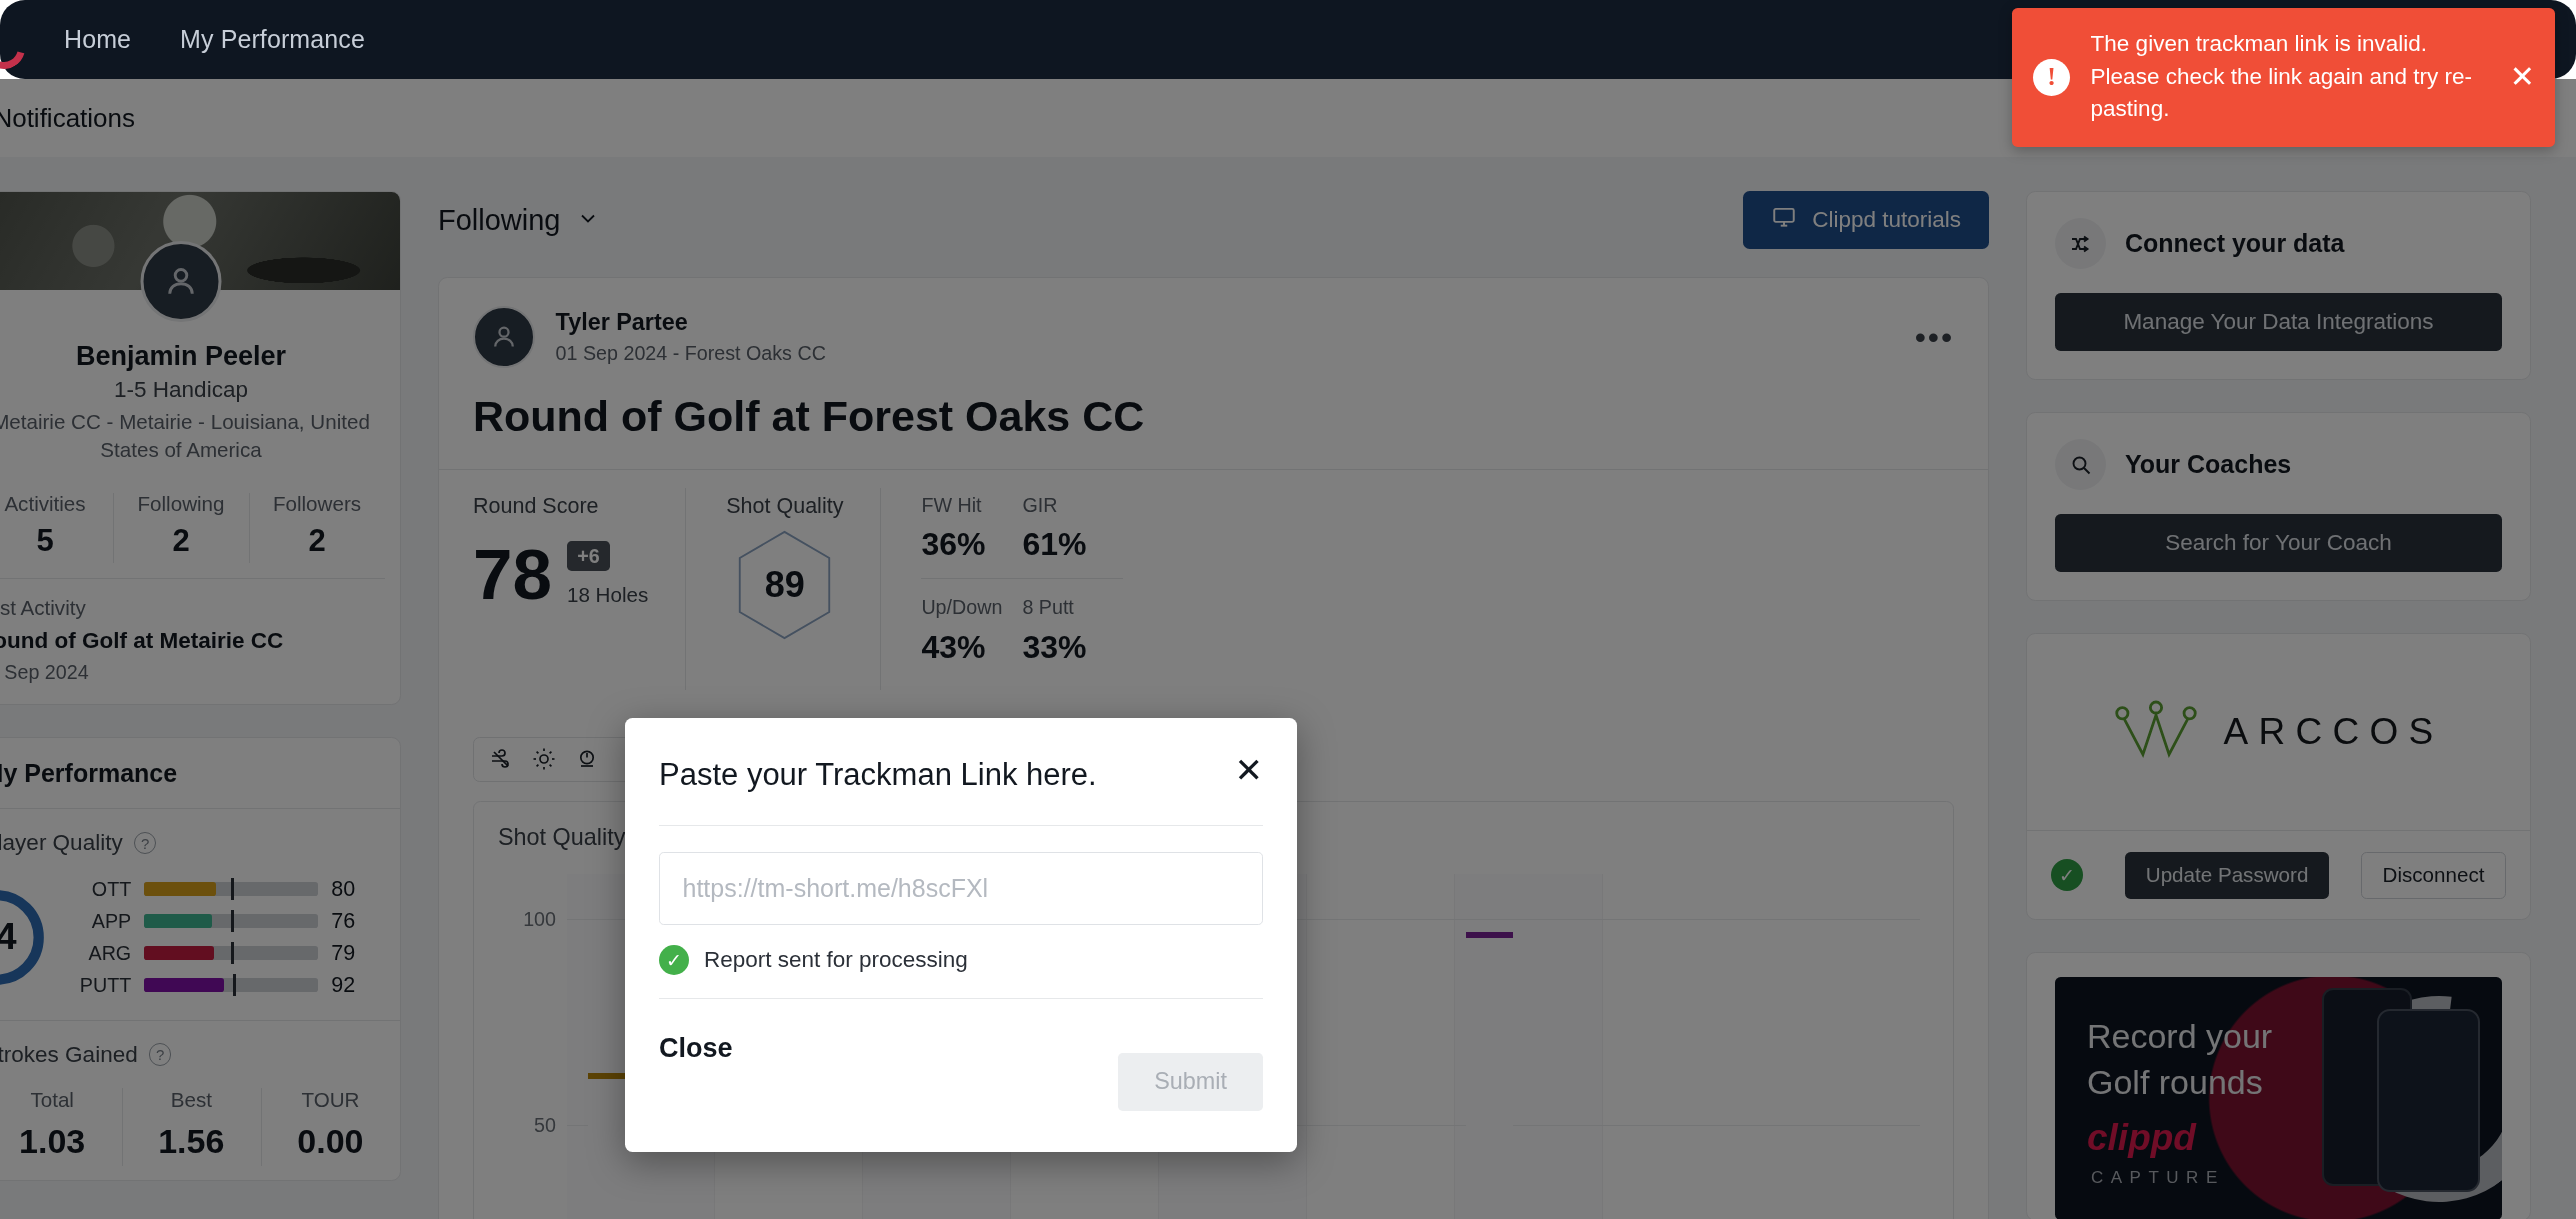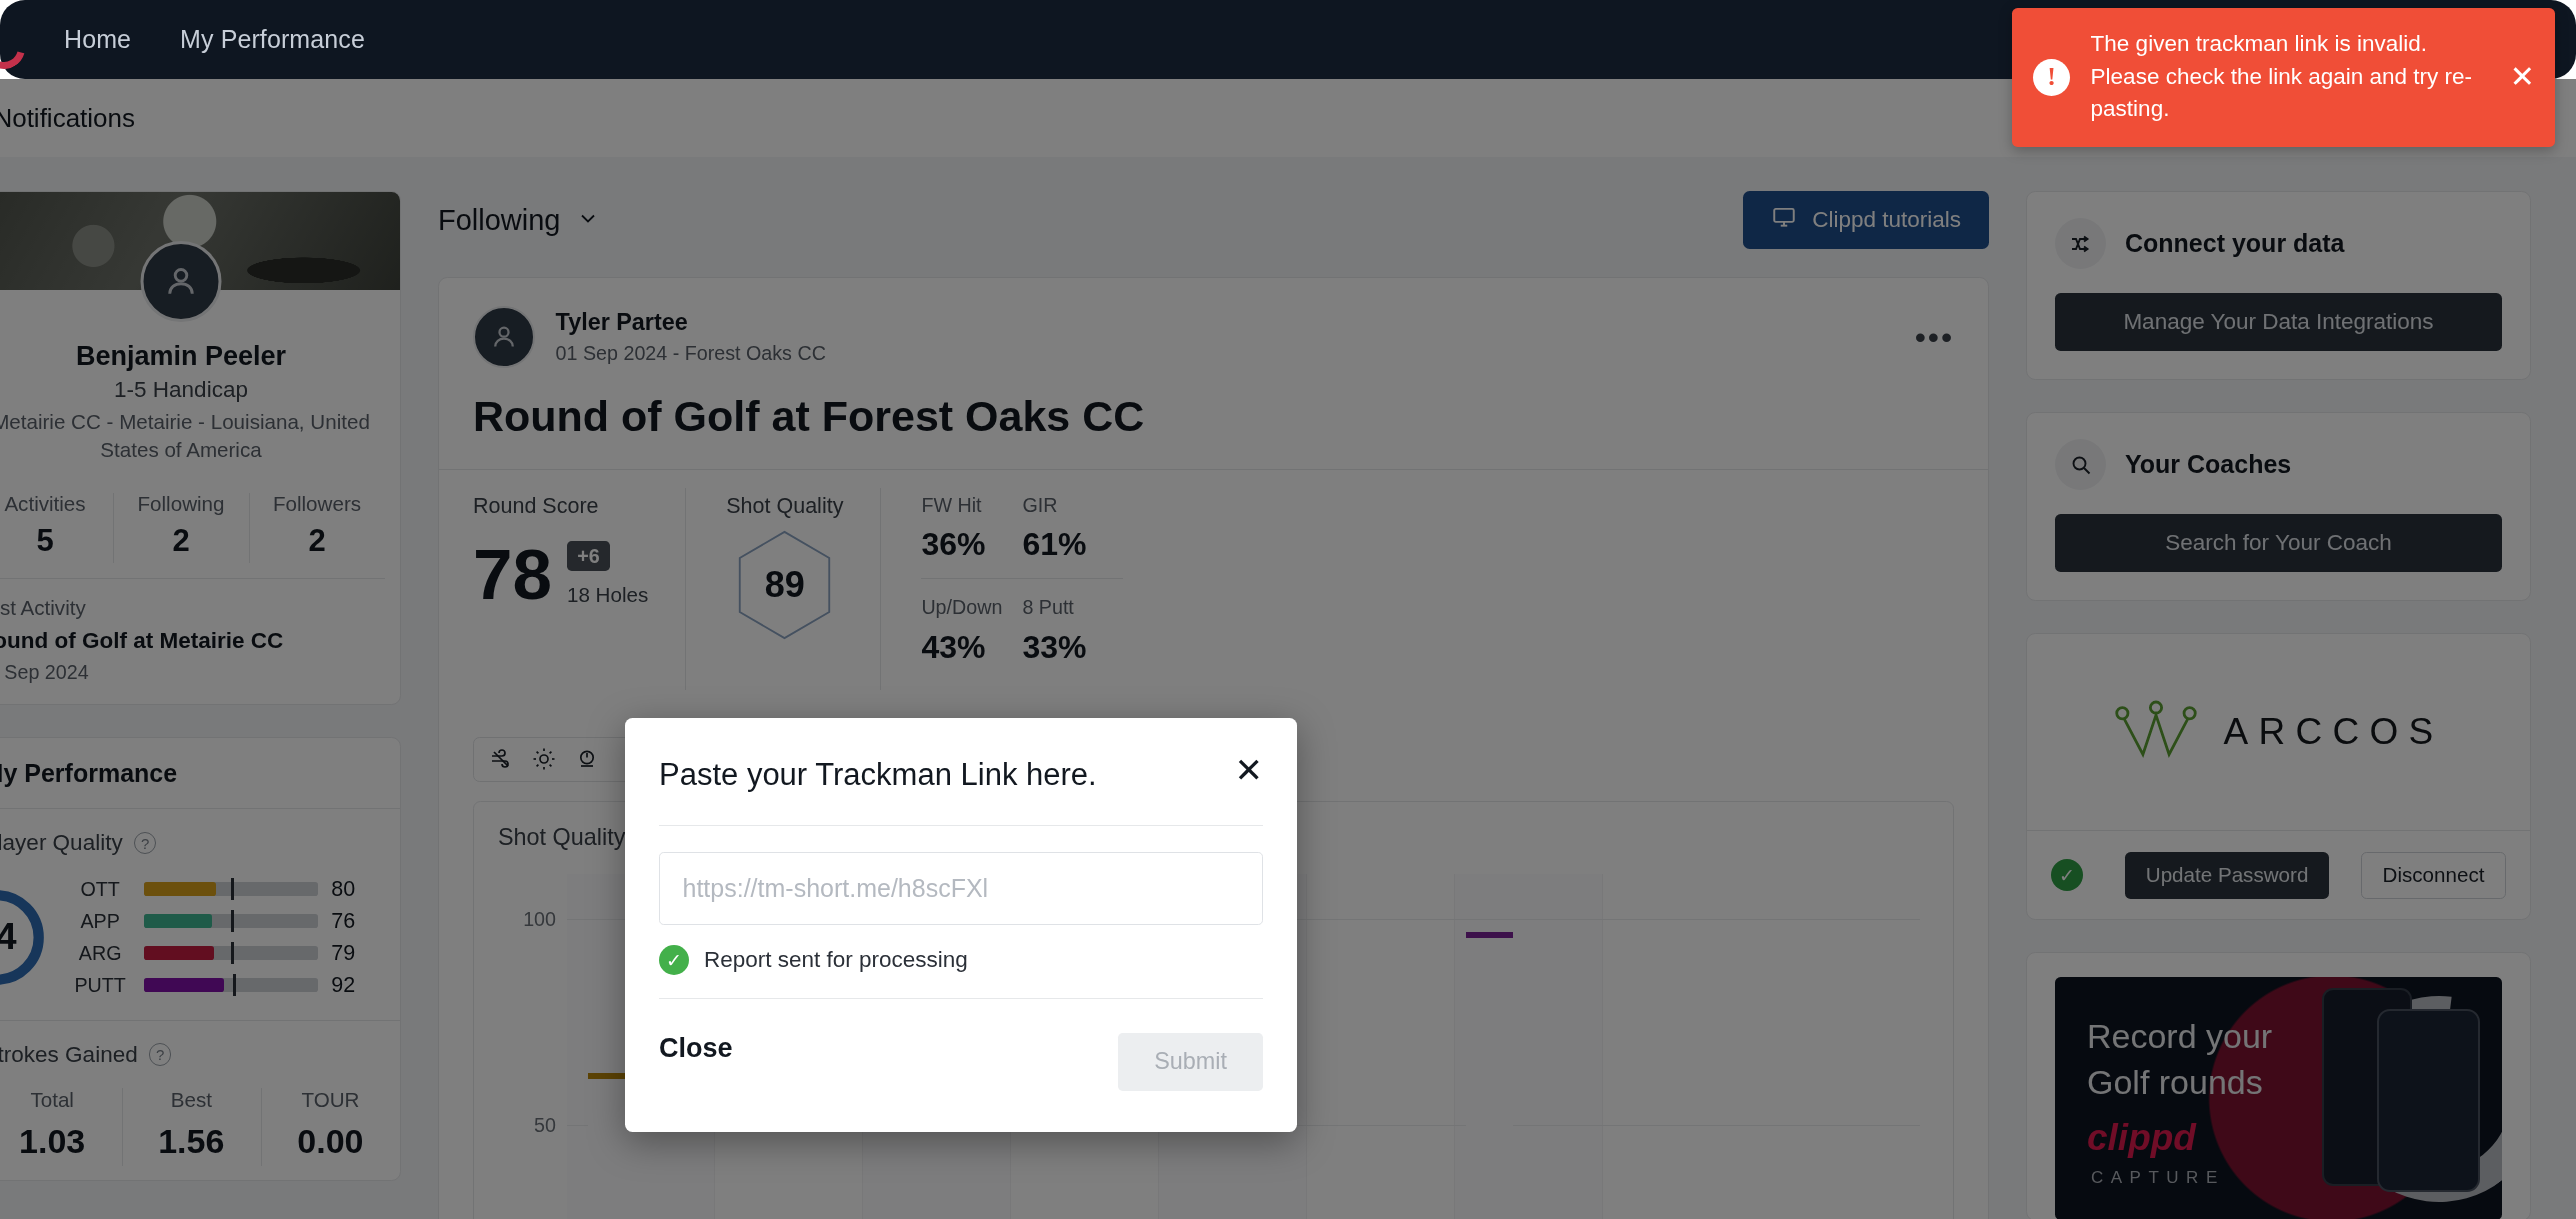--- a/index.html
+++ b/index.html
@@ -133,21 +133,21 @@
     margin-left: -39px;
   }
   .donut-svg { transform: rotate(-90deg); }
   .donut-num {
     position: absolute; inset: 0; display: flex; align-items: center;
     justify-content: center; font-size: 37px; font-weight: 700; color: #121820;
   }
   .bars { flex: 1; margin-left: 20.6px; }
   .bar-line { display: flex; align-items: center; height: 32px; }
   .bar-label {
-    width: 62px; font-size: 19.7px; color: #2a3038; text-align: center; flex: 0 0 auto;
+    width: 62px; font-size: 19.7px; color: #2a3038; text-align: right; flex: 0 0 auto;
   }
   .bar-track {
     position: relative; height: 14px; background: #cfd2d6; border-radius: 2.8px;
     flex: 1; margin: 0 13px; max-width: 174px;
   }
   .bar-fill { position: absolute; left: 0; top: 0; bottom: 0; border-radius: 2.8px; }
   .bar-tick { position: absolute; top: -3.7px; bottom: -3.7px; width: 2.8px; background: #2b3038; }
   .bar-val { width: 43px; font-size: 21.5px; color: #121820; flex: 0 0 auto; }
   .sg-row { display: flex; margin-top: 20.6px; }
   .sg-cell { flex: 1; text-align: center; position: relative; }
@@ -364,21 +364,21 @@
   }
   .status-text { font-size: 22.5px; color: #2b3038; }
   .modal-foot { display: flex; align-items: flex-start; margin-top: 34px; }
   .btn-close {
     background: none; border: none; font-size: 27px; font-weight: 700;
     color: #121820; cursor: pointer; font-family: inherit; padding: 0;
   }
   .btn-submit {
     margin-left: auto; background: #eceef0; color: #a9aeb5; border: none;
     border-radius: 4.7px; height: 58px; padding: 0 36px; font-size: 23.4px;
-    font-family: inherit; cursor: not-allowed;
+    font-family: inherit; cursor: not-allowed; margin-top: 20px;
   }
 </style>
 </head>
 <body>
 
 <div id="root">
 
   <div id="page">
 
     <div class="navbar">

